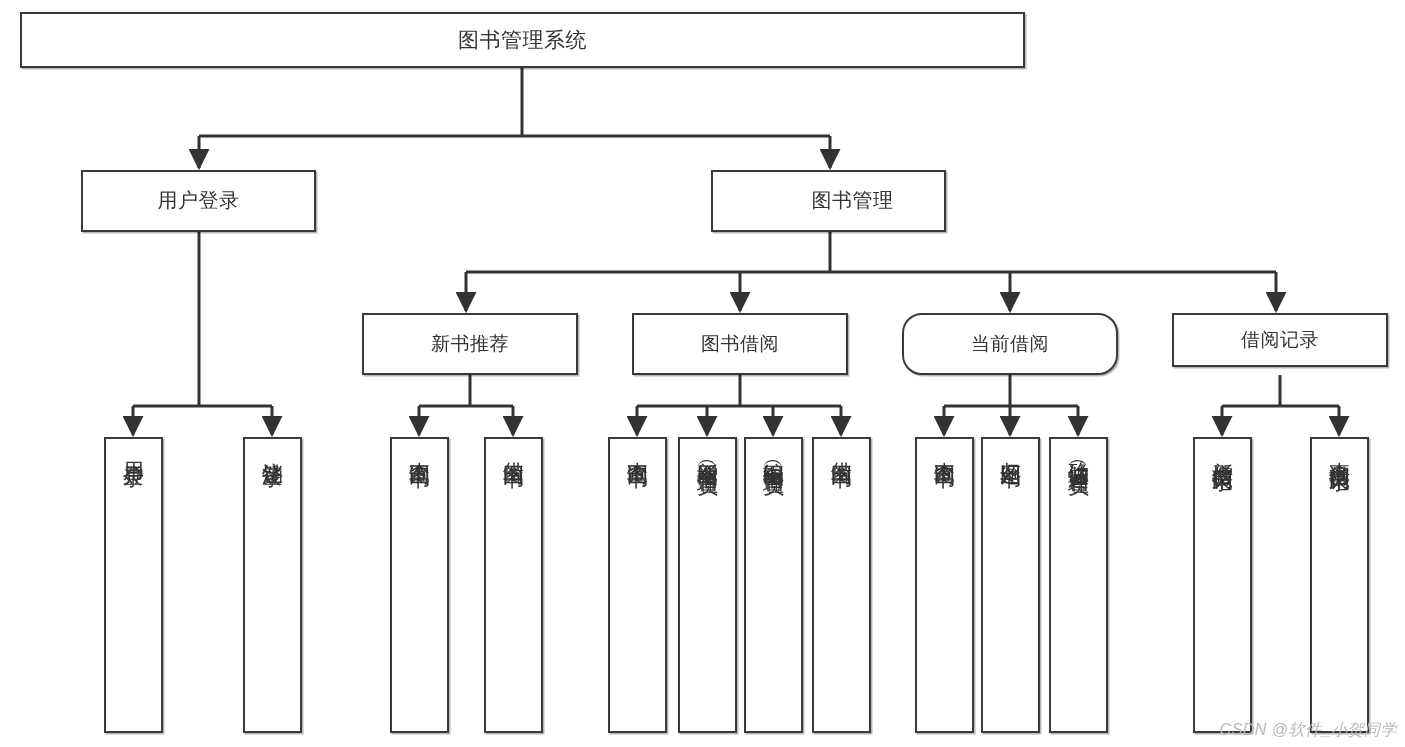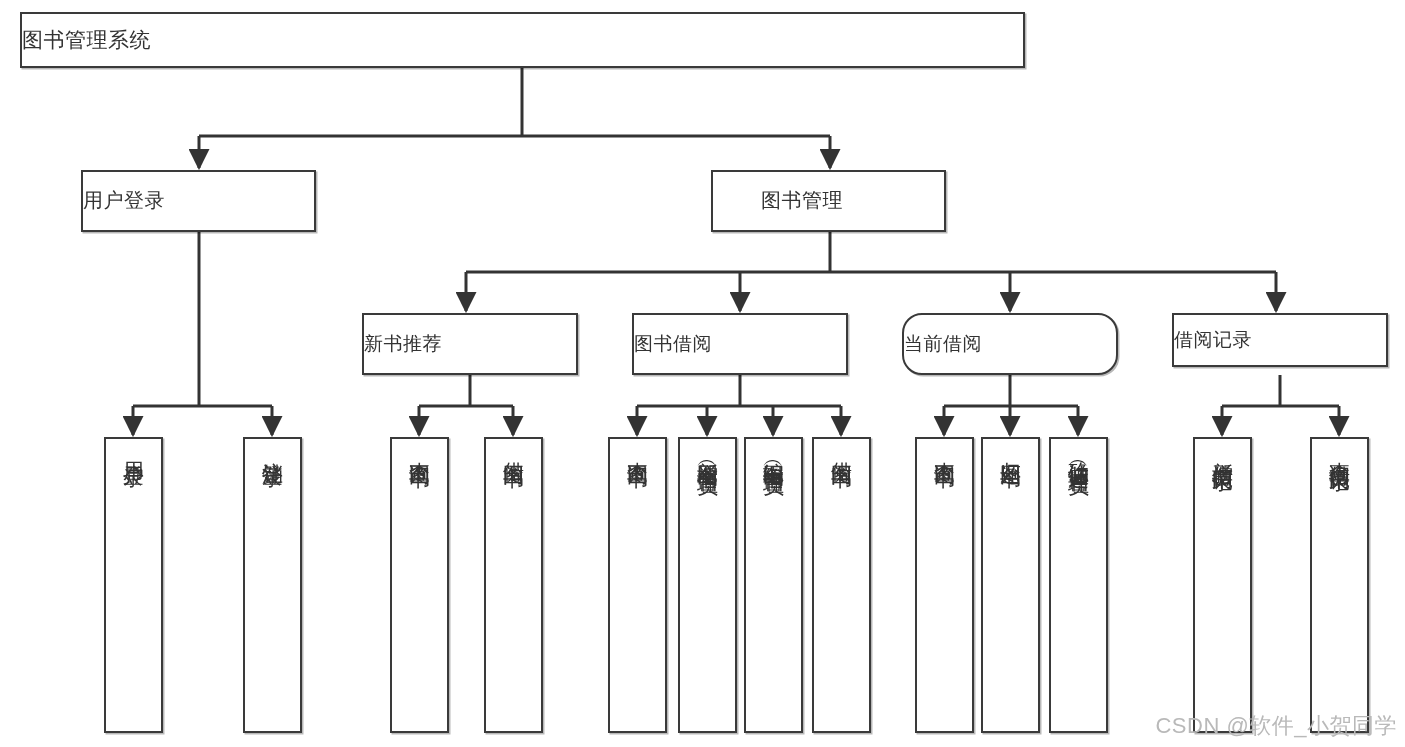--- a/index.html
+++ b/index.html
@@ -27,20 +27,21 @@
     pointer-events: none;
   }
   .node {
     position: absolute;
     box-sizing: border-box;
     background: #ffffff;
     border: 2px solid #3a3a3a;
     box-shadow: 1.5px 1.5px 0 rgba(0,0,0,0.28);
     display: flex;
     align-items: center;
+    justify-content: center;
     color: #333333;
     z-index: 2;
   }
   .node-label {
     display: block;
     text-align: center;
     line-height: 1.18;
     letter-spacing: 0.5px;
     white-space: nowrap;
   }
@@ -64,25 +65,26 @@
     font-size: 21px;
     line-height: 1.05;
     letter-spacing: 2px;
     white-space: normal;
     max-height: 282px;
   }
   .watermark {
     position: absolute;
     right: 8px;
     bottom: 6px;
-    font-size: 22px;
+    font-size: 16px;
     color: #b9b9b9;
     z-index: 5;
     white-space: nowrap;
     letter-spacing: 0.5px;
+    font-style: italic;
   }
 </style>
 </head>
 <body>
 
 <div id="diagram-root">
 
   <svg id="edges-layer" viewBox="0 0 1405 747" xmlns="http://www.w3.org/2000/svg">
     <defs>
       <marker id="arrow" viewBox="0 0 10 10" refX="9" refY="5" markerWidth="7" markerHeight="7" orient="auto-start-reverse">

